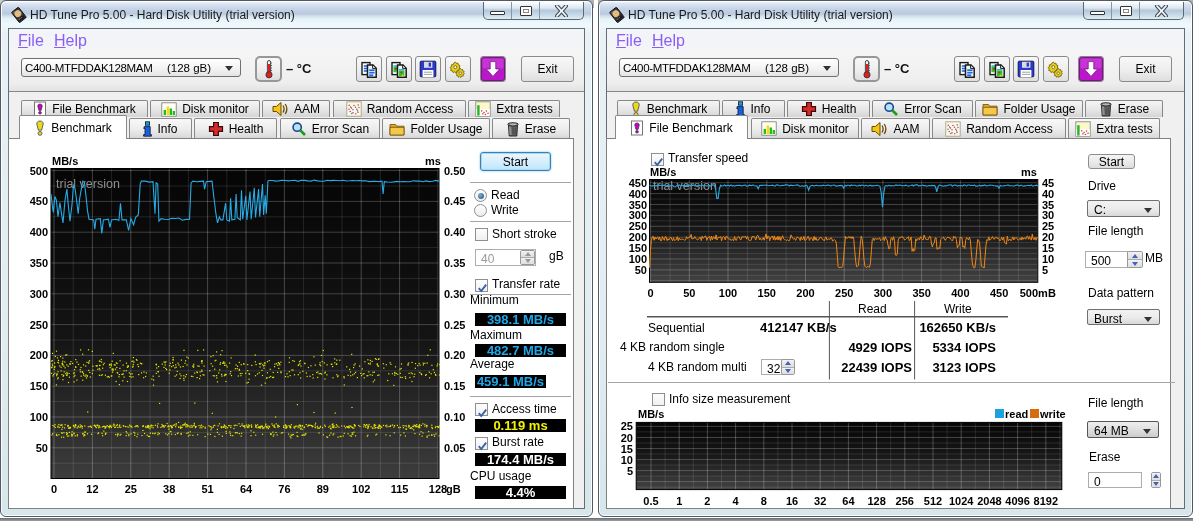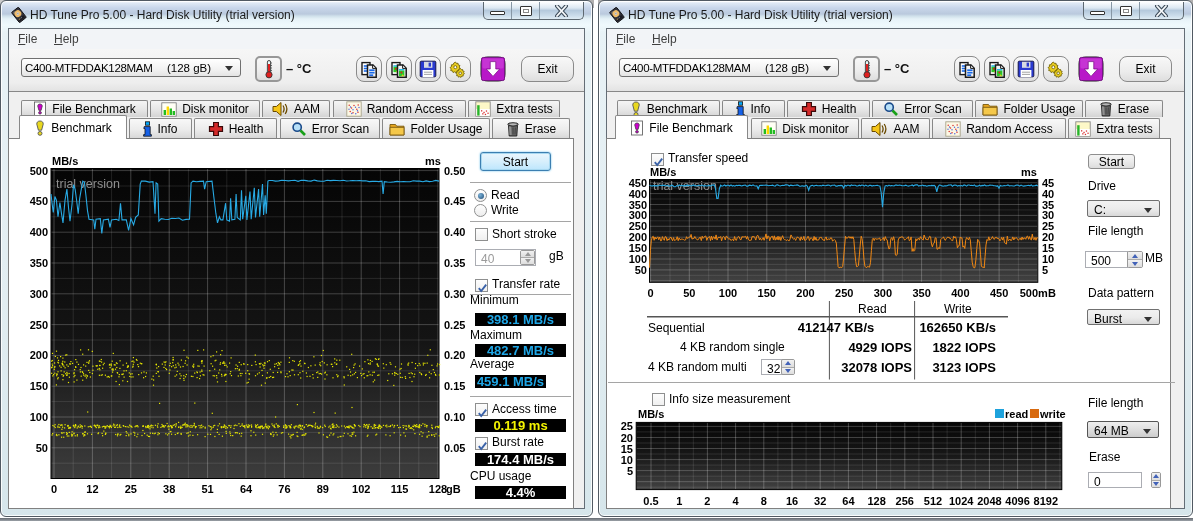--- a/index.html
+++ b/index.html
@@ -2,37 +2,37 @@
 <html><head><meta charset="utf-8"><style>
 *{margin:0;padding:0;box-sizing:border-box}
 html,body{width:1193px;height:521px;overflow:hidden;background:#fff;
  font-family:"Liberation Sans",sans-serif;-webkit-font-smoothing:antialiased}
 .abs{position:absolute}
 .win{position:absolute;top:0px;height:517px;border:1px solid #515a63;border-radius:6px;
  background:linear-gradient(180deg,#ffffff 0,#dfe9f5 2px,#c8d6ea 7px,#bac9dd 13px,#cfe0ea 15px,#e6f2f8 18px,#eff9fd 24px,#e8f2f6 32px,#e2edf1 300px,#d6e6eb 514px);
  box-shadow:inset 0 0 0 1px rgba(255,255,255,.85)}
 .client{position:absolute;left:7px;right:7px;top:27px;bottom:7px;background:#f0f0f0;border:1px solid #646d76}
 .menubar{position:absolute;left:0;right:0;top:0;height:20px;background:#f2f4f7}
-.menu{position:absolute;top:3px;font-size:12px;color:#404040}
+.menu{position:absolute;top:3px;font-size:16px;color:#8b5cf6}
 .menu u{text-decoration:underline}
 .toolbar{position:absolute;left:0;right:0;top:20px;height:43px;background:linear-gradient(180deg,#f6f6f6,#eee 80%,#e3e3e3);border-bottom:1px solid #888}
 .ticn{position:absolute;top:6px}
 .ttxt{position:absolute;top:7px;font-size:12px;color:#1a1a1a;white-space:nowrap}
 .caps{position:absolute;top:1px;height:18px;display:flex;border:1px solid #5e6870;border-top:none;
  border-radius:0 0 5px 5px;overflow:hidden;background:linear-gradient(180deg,#fdfeff 0,#dde8f2 35%,#b5c9dc 50%,#cbdcea 80%,#dfecf4)}
 .cap{width:28px;height:100%;border-right:1px solid #8797a5;display:flex;align-items:center;justify-content:center}
 .capx{width:43px;border-right:none}
 .g-min{width:15px;height:4px;background:#fff;border:1px solid #333;border-radius:1px;margin-top:5px}
 .g-max{width:12px;height:10px;background:#fff;border:1px solid #333;border-radius:1px;box-shadow:inset 0 0 0 2px #fff,inset 0 0 0 3px #888}
 
 .combo{position:absolute;border:1px solid #707070;border-radius:3px;background:linear-gradient(180deg,#fff,#f2f2f2 60%,#e4e4e4);font-size:11.5px;color:#000}
 .combo-t{position:absolute;left:3px;top:2.5px;letter-spacing:-0.3px}
 .combo-t2{position:absolute;left:145px;top:2.5px}
 .arr{position:absolute;right:7px;top:7px;width:0;height:0;border-left:4px solid transparent;border-right:4px solid transparent;border-top:5px solid #333}
-.tbtn{position:absolute;border:1px solid #8a8a8a;border-radius:8px;background:linear-gradient(180deg,#f8f8f8,#ececec 60%,#dedede);display:flex;align-items:center;justify-content:center;font-size:12px;color:#000}
+.tbtn{position:absolute;border:1px solid #8a8a8a;border-radius:3px;background:linear-gradient(180deg,#f8f8f8,#ececec 60%,#dedede);display:flex;align-items:center;justify-content:center;font-size:12px;color:#000}
 .degc{position:absolute;font-size:13px;font-weight:bold;color:#111}
 .exitb{font-size:12px}
 .tab{position:absolute;border:1px solid #888;border-bottom:none;border-radius:2px 2px 0 0;
  background:linear-gradient(180deg,#f8f8f8,#ececec 55%,#d8d8d8);display:flex;align-items:center;justify-content:center;gap:5px;font-size:12px;color:#000}
 .tab.back{background:linear-gradient(180deg,#f5f5f5,#e6e6e6 55%,#d4d4d4)}
 .tab.active{background:#fff;z-index:3}
 .ticon{display:flex;align-items:center}
 .panel{position:absolute;background:#fff;border:1px solid #808080}
 .chk{position:absolute;width:13px;height:13px;border:1px solid #8e8f8f;background:linear-gradient(180deg,#fdfdfd,#f0f0f0);z-index:2}
 .chk-mark{position:absolute;left:1px;top:0.5px}
@@ -2102,27 +2102,27 @@
 </svg>
     <div class="chk" style="left:651px;top:152.5px">
       <span class="chk-mark"><svg width="11" height="11" viewBox="0 0 11 11">
           <path d="M1.8 5.2 L4.2 8 L9.2 1.6" fill="none" stroke="#3a62a8" stroke-width="1.9"></path>
         </svg></span>
     </div>
     <div class="lbl" style="left:668px;top:151.0px">Transfer speed</div>
     <div class="tbl" style="left:858px;top:302px">Read</div>
     <div class="tbl" style="left:944px;top:302px">Write</div>
     <div class="tbl" style="left:648px;top:321px">Sequential</div>
-    <div class="tbl" style="left:680px;top:340px">4 KB random single</div>
+    <div class="tbl" style="left:620px;top:340px">4 KB random single</div>
     <div class="tbl" style="left:648px;top:360px">4 KB random multi</div>
-    <div class="tblb" style="left:760px;top:320px;width:152px;text-align:center">412147 KB/s</div>
+    <div class="tblb" style="left:760px;top:320px;width:152px;text-align:left">412147 KB/s</div>
     <div class="tblb" style="left:850px;top:320px;width:146px;text-align:right">162650 KB/s</div>
     <div class="tblb" style="left:760px;top:340px;width:152px;text-align:right">4929 IOPS</div>
-    <div class="tblb" style="left:850px;top:340px;width:146px;text-align:right">1822 IOPS</div>
-    <div class="tblb" style="left:760px;top:360px;width:152px;text-align:right">32078 IOPS</div>
+    <div class="tblb" style="left:850px;top:340px;width:146px;text-align:right">5334 IOPS</div>
+    <div class="tblb" style="left:760px;top:360px;width:152px;text-align:right">22439 IOPS</div>
     <div class="tblb" style="left:850px;top:360px;width:146px;text-align:right">3123 IOPS</div>
     <div class="spin" style="left:761px;top:359px;width:22px;height:16px">
       <span class="t">32</span>
     </div>
     <div class="spinbtns" style="left:781px;top:359px;width:14px;height:16px">
       <div class="sb">
         <span class="ua"></span>
       </div>
       <div class="sb">
         <span class="da"></span>

